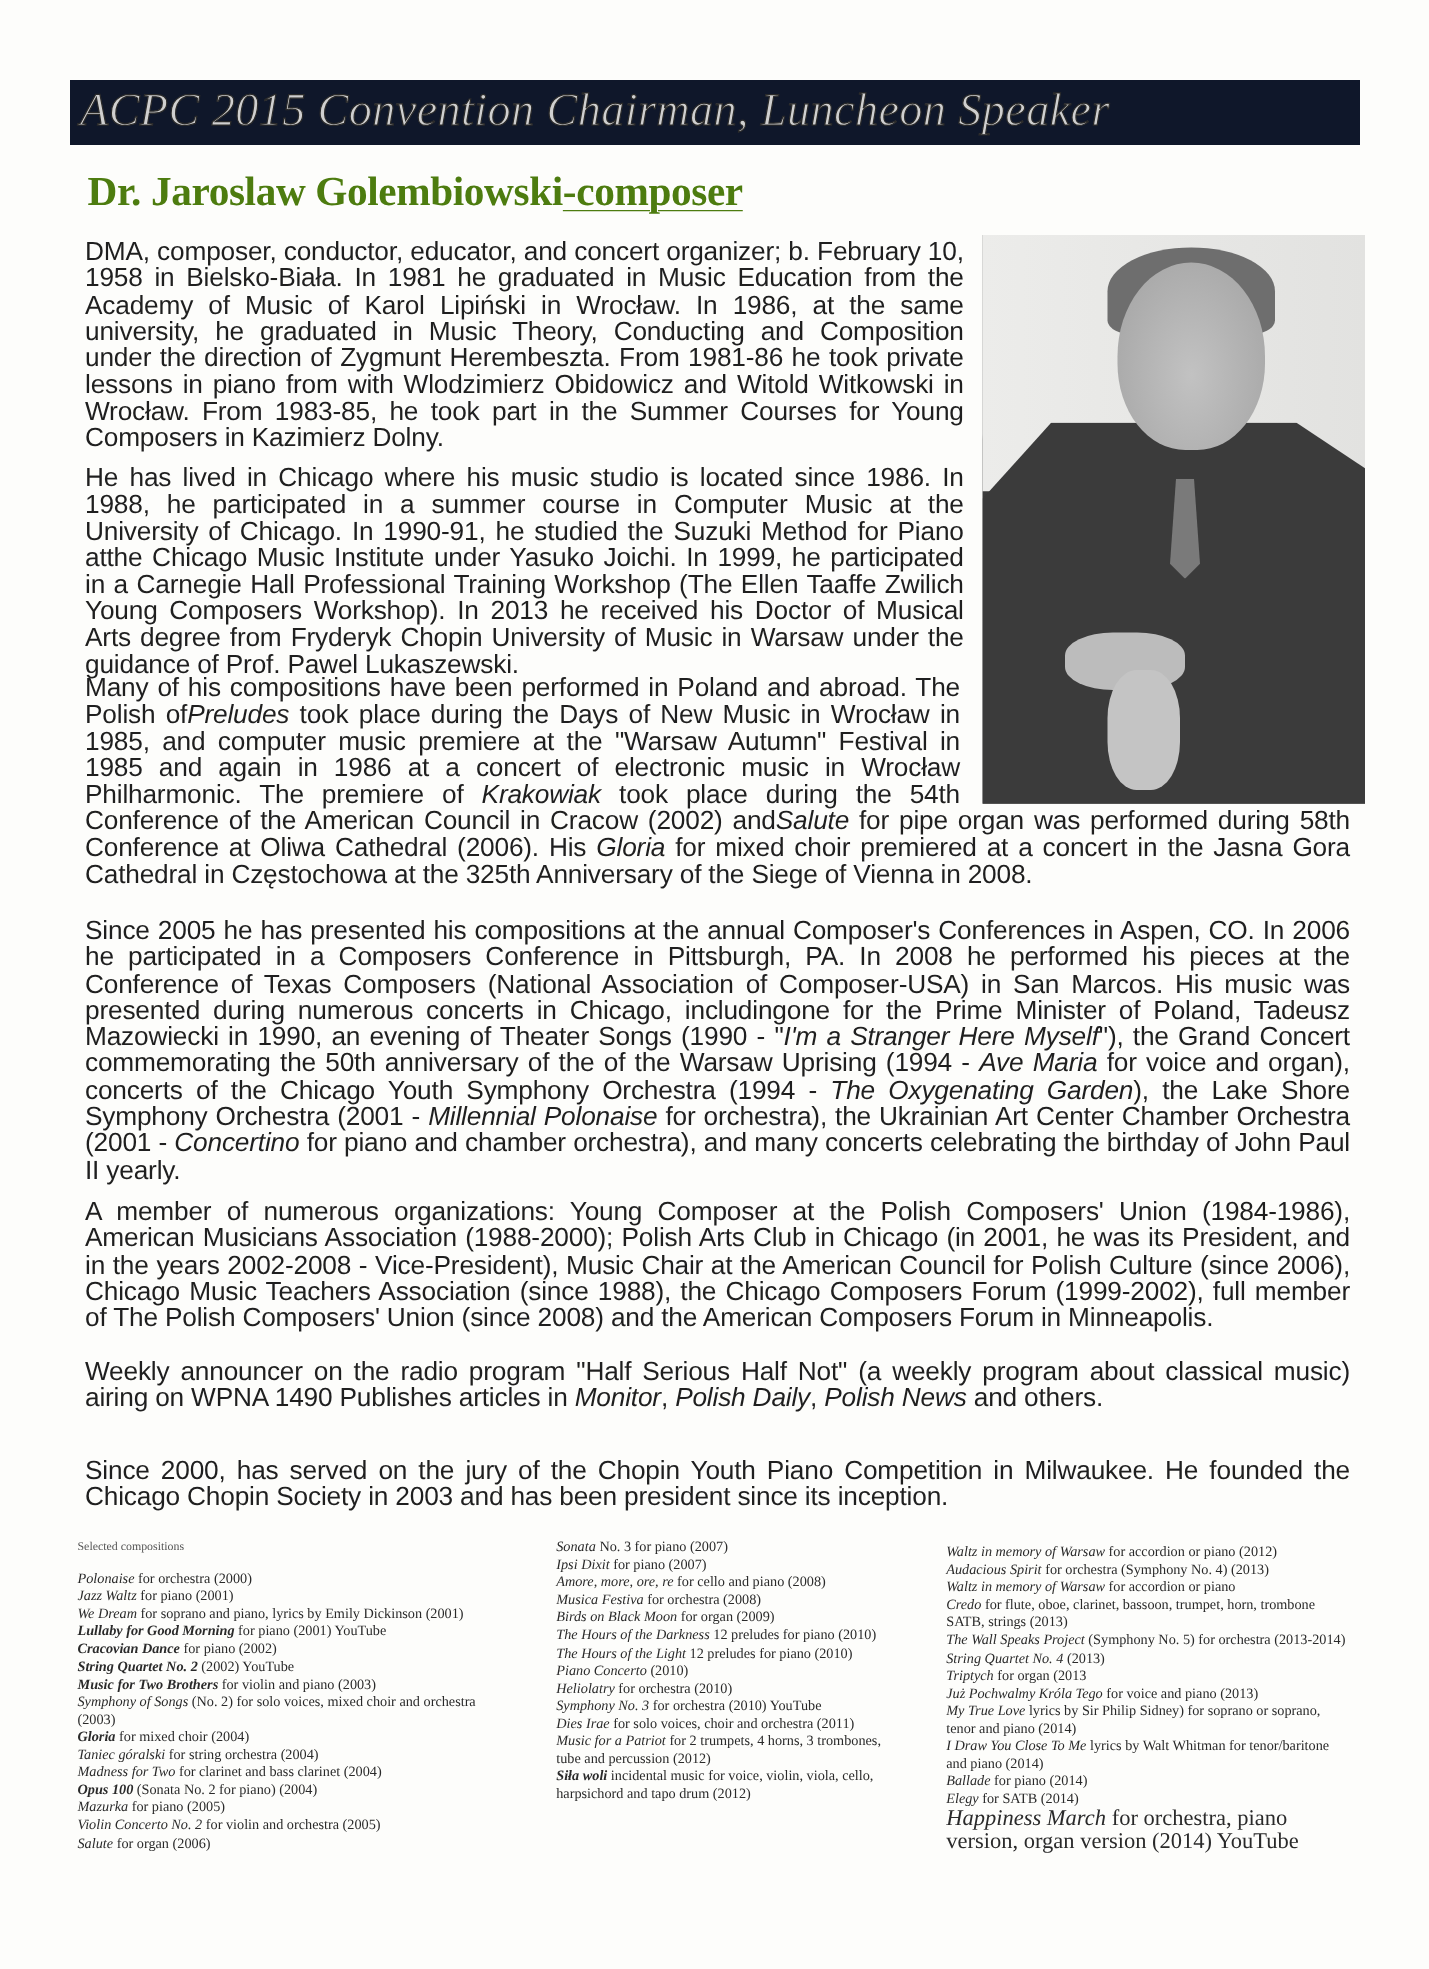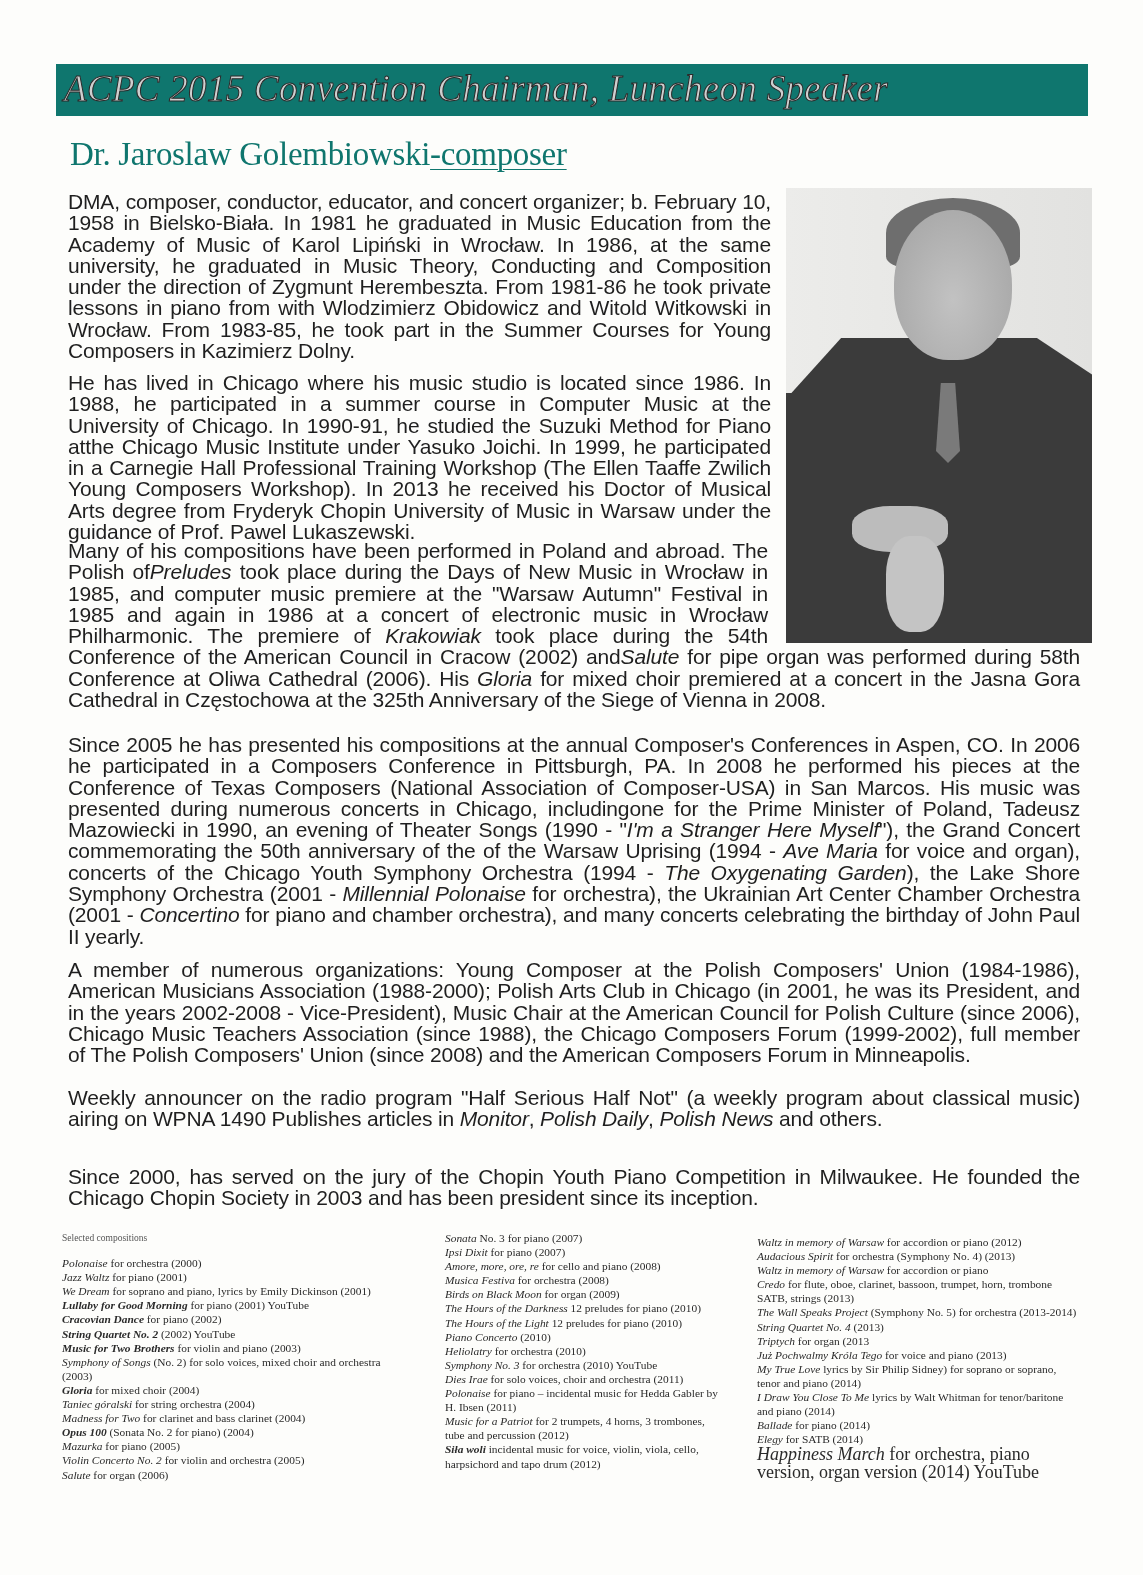--- a/index.html
+++ b/index.html
@@ -1,34 +1,34 @@
 <!DOCTYPE html>
 <html><head>
 <meta charset="utf-8">
 <style>
   * { box-sizing: border-box; margin: 0; padding: 0; }
   html, body { width: 1143px; height: 1575px; background: #fdfdfb; }
   body { position: relative; font-family: "Liberation Sans", sans-serif; color: #1c1c1c; overflow: hidden; }
 
   .banner {
     position: absolute; left: 56px; top: 64px; width: 1032px; height: 52px;
-    background: #0f766e;
+    background: #0f172a;
   }
   .banner-title {
     position: absolute; left: 8px; top: 3px;
     font-family: "Liberation Serif", serif; font-style: italic;
     font-size: 37px; color: #cfcfcf; letter-spacing: 0.3px;
     -webkit-text-stroke: 1px #2a2a2a;
     transform: scaleX(1.0); white-space: nowrap;
   }
 
   .name-heading {
     position: absolute; left: 70px; top: 136px;
-    font-family: "Liberation Serif", serif; font-weight: normal;
-    font-size: 33px; color: #0f766e; white-space: nowrap; letter-spacing: -0.3px;
+    font-family: "Liberation Serif", serif; font-weight: bold;
+    font-size: 33px; color: #4d7c0f; white-space: nowrap; letter-spacing: -0.3px;
   }
   .name-heading .role { text-decoration: underline; text-decoration-thickness: 1px; text-underline-offset: 4px; }
 
   .photo {
     position: absolute; left: 786px; top: 188px; width: 306px; height: 455px;
     background:
       radial-gradient(ellipse 60px 75px at 55% 24%, #bdbdbd 0%, #a9a9a9 60%, transparent 62%),
       radial-gradient(ellipse 75px 50px at 53% 12%, #7e7e7e 0%, #6a6a6a 70%, transparent 72%),
       linear-gradient(180deg, #e8e8e6 0%, #dedede 35%, transparent 36%),
       linear-gradient(180deg, #454545 0%, #333 100%);
@@ -118,21 +118,20 @@
       <div class="item"><i>Ipsi Dixit</i><span> for piano (2007)</span></div>
       <div class="item"><i>Amore, more, ore, re</i><span> for cello and piano (2008)</span></div>
       <div class="item"><i>Musica Festiva</i><span> for orchestra (2008)</span></div>
       <div class="item"><i>Birds on Black Moon</i><span> for organ (2009)</span></div>
       <div class="item"><i>The Hours of the Darkness</i><span> 12 preludes for piano (2010)</span></div>
       <div class="item"><i>The Hours of the Light</i><span> 12 preludes for piano (2010)</span></div>
       <div class="item"><i>Piano Concerto</i><span> (2010)</span></div>
       <div class="item"><i>Heliolatry</i><span> for orchestra (2010)</span></div>
       <div class="item"><i>Symphony No. 3</i><span> for orchestra (2010) YouTube</span></div>
       <div class="item"><i>Dies Irae</i><span> for solo voices, choir and orchestra (2011)</span></div>
-      <div class="item"><i>Polonaise</i><span> for piano – incidental music for Hedda Gabler by H. Ibsen (2011)</span></div>
       <div class="item"><i>Music for a Patriot</i><span> for 2 trumpets, 4 horns, 3 trombones, tube and percussion (2012)</span></div>
       <div class="item"><b>Siła woli</b><span> incidental music for voice, violin, viola, cello, harpsichord and tapo drum (2012)</span></div>
     </div>
 </div>
 <div class="comp-col" style="left:757px; top:1235px; width:320px;">
   <div id="col3">
       <div class="item"><i>Waltz in memory of Warsaw</i><span> for accordion or piano (2012)</span></div>
       <div class="item"><i>Audacious Spirit</i><span> for orchestra (Symphony No. 4) (2013)</span></div>
       <div class="item"><i>Waltz in memory of Warsaw</i><span> for accordion or piano</span></div>
       <div class="item"><i>Credo</i><span> for flute, oboe, clarinet, bassoon, trumpet, horn, trombone SATB, strings (2013)</span></div>

